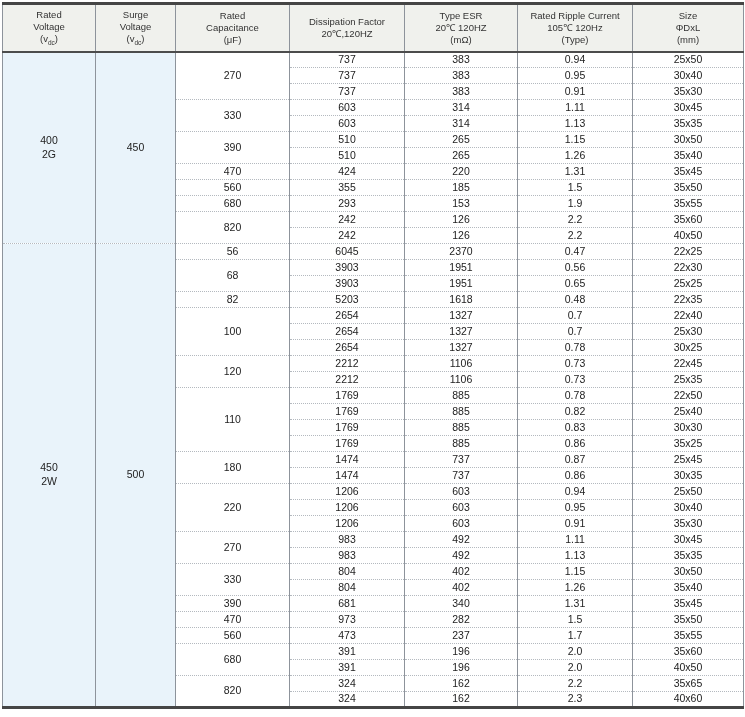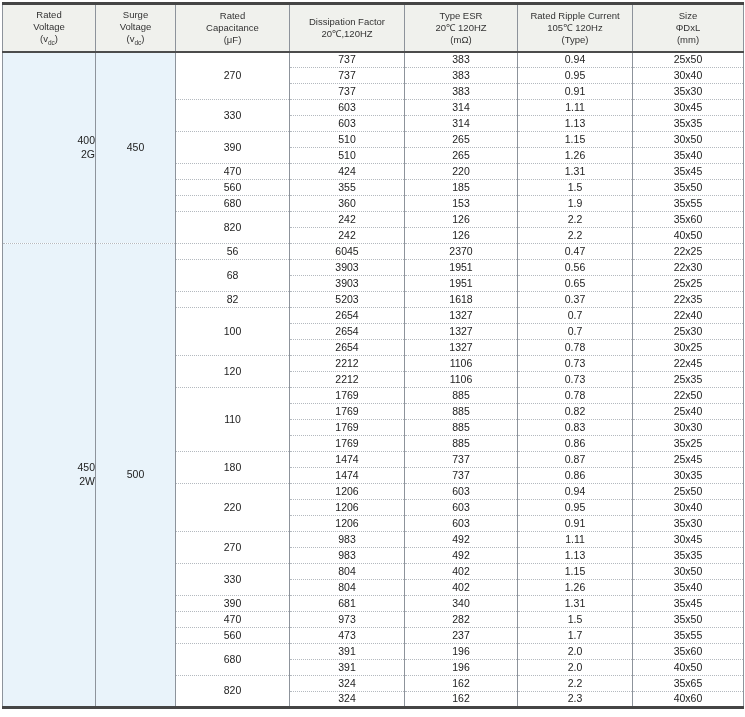--- a/index.html
+++ b/index.html
@@ -49,21 +49,21 @@
     text-align:center;
     vertical-align:middle;
     height:16px;
     padding:0;
     line-height:1.1;
     overflow:hidden;
     white-space:nowrap;
   }
   td.v{background:var(--voltage-bg);}
   td.rated{border-left:none;}
-  td.rated div{line-height:1.3;text-align:right;}
+  td.rated div{line-height:1.3;}
 </style>
 </head>
 <body>
 
 <table>
   <colgroup>
     <col style="width:93px">
       <col style="width:80px">
       <col style="width:114px">
     <col style="width:115px">
@@ -169,21 +169,21 @@
       </tr>
       <tr>
         <td class="cap" rowspan="1">560</td>
         <td class="d">355</td>
         <td class="d">185</td>
         <td class="d">1.5</td>
         <td class="d">35x50</td>
       </tr>
       <tr>
         <td class="cap" rowspan="1">680</td>
-        <td class="d">360</td>
+        <td class="d">293</td>
         <td class="d">153</td>
         <td class="d">1.9</td>
         <td class="d">35x55</td>
       </tr>
       <tr>
         <td class="cap" rowspan="2">820</td>
         <td class="d">242</td>
         <td class="d">126</td>
         <td class="d">2.2</td>
         <td class="d">35x60</td>
@@ -216,21 +216,21 @@
       <tr>
         <td class="d">3903</td>
         <td class="d">1951</td>
         <td class="d">0.65</td>
         <td class="d">25x25</td>
       </tr>
       <tr>
         <td class="cap" rowspan="1">82</td>
         <td class="d">5203</td>
         <td class="d">1618</td>
-        <td class="d">0.37</td>
+        <td class="d">0.48</td>
         <td class="d">22x35</td>
       </tr>
       <tr>
         <td class="cap" rowspan="3">100</td>
         <td class="d">2654</td>
         <td class="d">1327</td>
         <td class="d">0.7</td>
         <td class="d">22x40</td>
       </tr>
       <tr>

